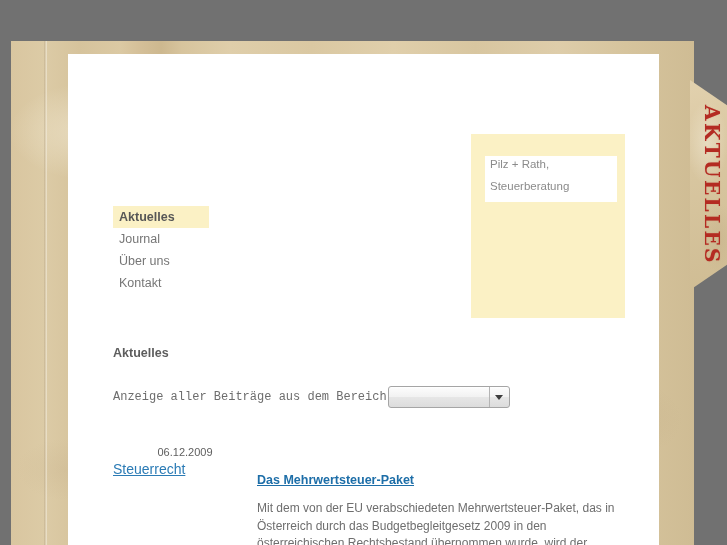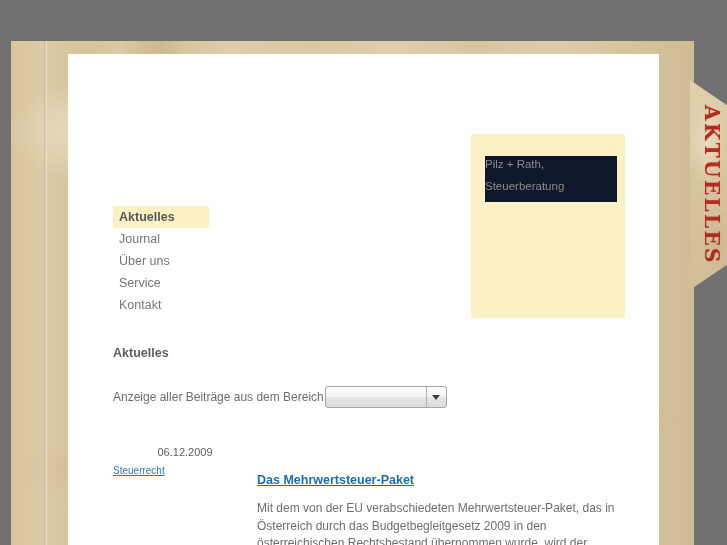--- a/index.html
+++ b/index.html
@@ -124,24 +124,25 @@
     top: 80px;
     width: 154px;
     height: 184px;
     background: #fbf1c5;
   }
   .logo-line {
     position: absolute;
     left: 14px;
     height: 24px;
     width: 132px;
-    background: #0f172a;
+    background: #ffffff;
     color: #8b8b8b;
     font-size: 11.5px;
     line-height: 16px;
+    padding-left: 5px;
     white-space: nowrap;
   }
   #logo-line-1 { top: 22px; }
   #logo-line-2 { top: 44px; }
 
   
   #nav {
     position: absolute;
     left: 45px;
     top: 152px;
@@ -177,20 +178,21 @@
     font-weight: bold;
     color: #5d5d5d;
     margin-bottom: 26px;
   }
 
   #filter-row {
     display: flex;
     align-items: center;
     gap: 1px;
     margin-bottom: 37px;
+    font-family: Liberation Mono, monospace;
   }
   #filter-label {
     font-size: 12px;
     color: #6d6d6d;
     white-space: nowrap;
   }
 
   #area-select {
     position: relative;
     width: 122px;
@@ -236,21 +238,21 @@
     width: 144px;
     flex-shrink: 0;
   }
   .meta-date {
     font-size: 11px;
     color: #5e5e5e;
     line-height: 15px;
     text-align: center;
   }
   .meta-cat {
-    font-size: 10px;
+    font-size: 14px;
     color: #2b7bb5;
     line-height: 15px;
     text-decoration: underline;
     cursor: pointer;
     display: inline-block;
   }
   #article-main { flex: 1; }
   .article-title {
     font-size: 12.5px;
     font-weight: bold;
@@ -283,21 +285,20 @@
 
     <div id="logo-box">
       <div id="logo-line-1" class="logo-line">Pilz + Rath,</div>
       <div id="logo-line-2" class="logo-line">Steuerberatung</div>
     </div>
 
     <nav id="nav">
       <a class="nav-item active">Aktuelles</a>
       <a class="nav-item">Journal</a>
       <a class="nav-item">Über uns</a>
-      <a class="nav-item">Service</a>
       <a class="nav-item">Kontakt</a>
     </nav>
 
     <div id="content">
 
       <h1 id="page-title">Aktuelles</h1>
 
       <div id="filter-row">
         <span id="filter-label">Anzeige aller Beiträge aus dem Bereich</span>
         <div id="area-select">

